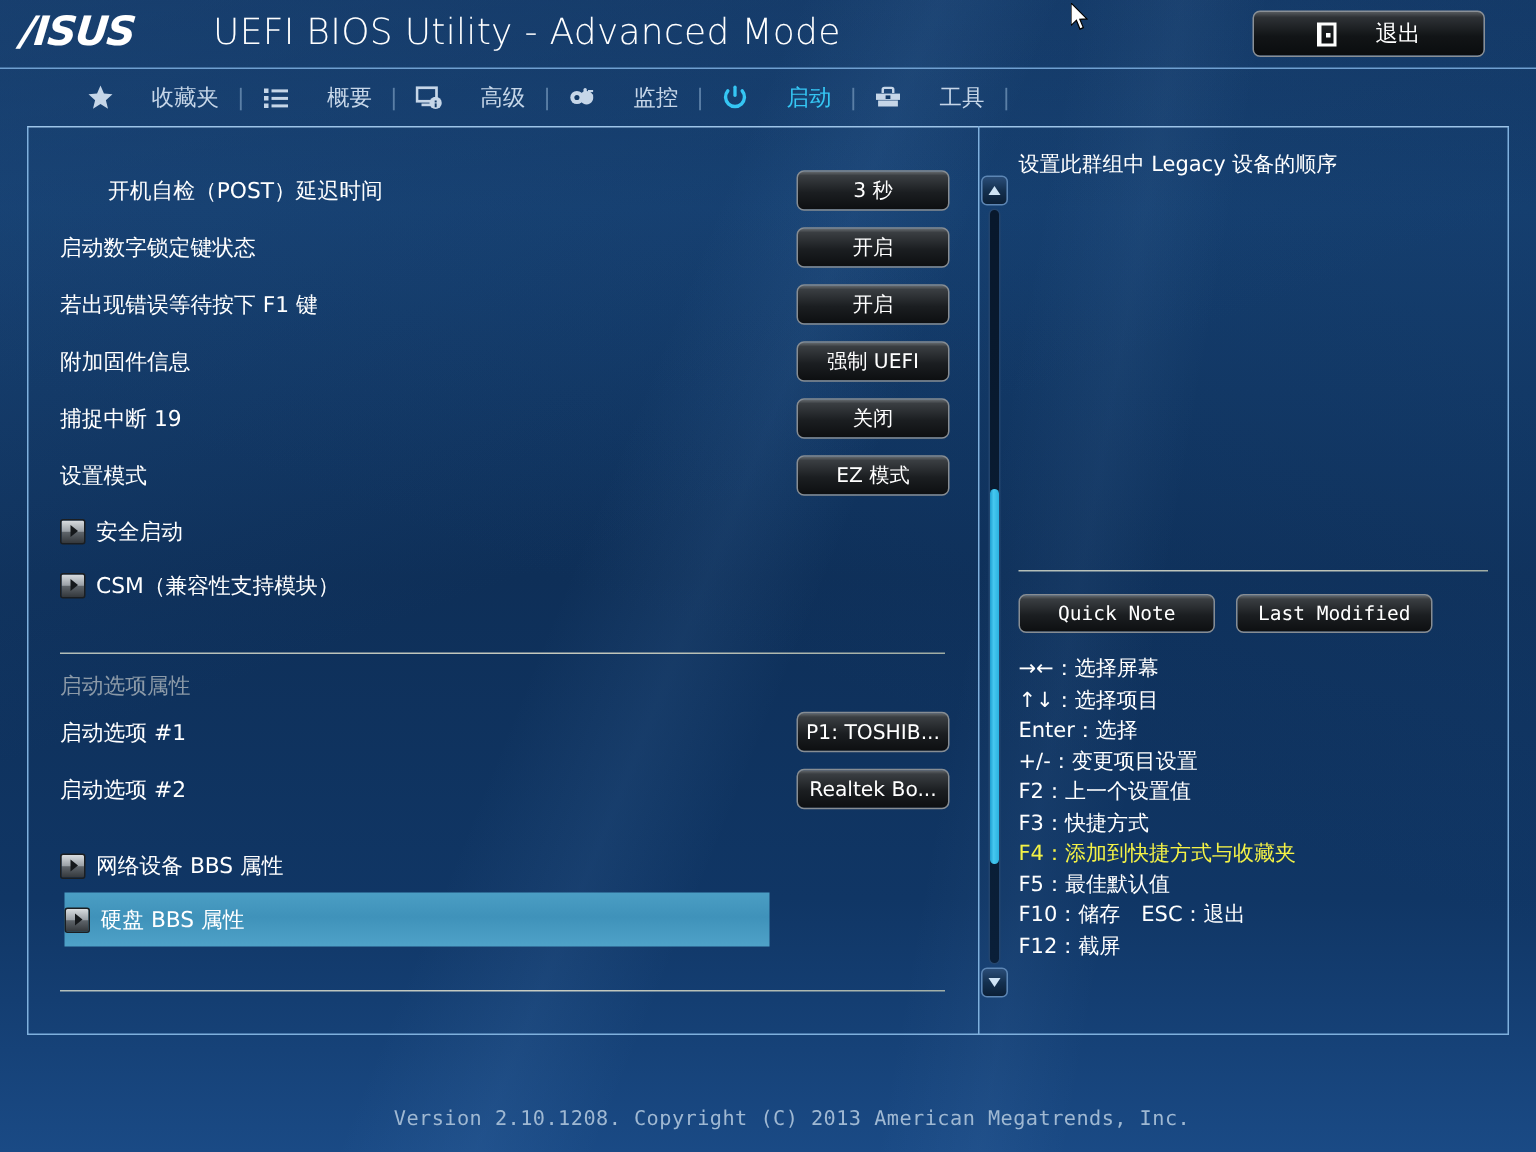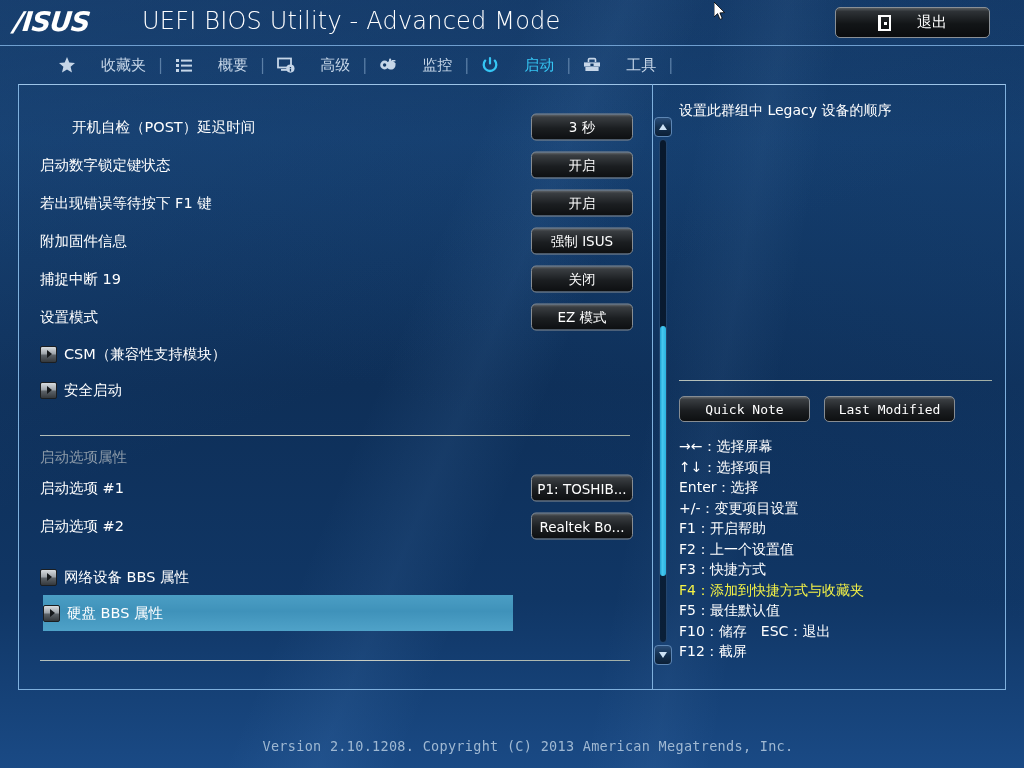--- a/index.html
+++ b/index.html
@@ -400,38 +400,38 @@
       <div class="setting-row">
         <span class="setting-label">启动数字锁定键状态</span>
         <span class="value-button">开启</span>
       </div>
       <div class="setting-row">
         <span class="setting-label">若出现错误等待按下 F1 键</span>
         <span class="value-button">开启</span>
       </div>
       <div class="setting-row">
         <span class="setting-label">附加固件信息</span>
-        <span class="value-button">强制 ISUS</span>
+        <span class="value-button">强制 UEFI</span>
       </div>
       <div class="setting-row">
         <span class="setting-label">捕捉中断 19</span>
         <span class="value-button">关闭</span>
       </div>
       <div class="setting-row">
         <span class="setting-label">设置模式</span>
         <span class="value-button">EZ 模式</span>
       </div>
 
+      <div class="submenu-row">
+        <span class="arrow-box"></span>
+        <span class="submenu-label">安全启动</span>
+      </div>
       <div class="submenu-row">
         <span class="arrow-box"></span>
         <span class="submenu-label">CSM（兼容性支持模块）</span>
-      </div>
-      <div class="submenu-row">
-        <span class="arrow-box"></span>
-        <span class="submenu-label">安全启动</span>
       </div>
 
       <div style="height:18px"></div>
       <div class="hr-divider"></div>
 
       <div class="section-header">启动选项属性</div>
 
       <div class="setting-row">
         <span class="setting-label">启动选项 #1</span>
         <span class="value-button">P1: TOSHIB...</span>
@@ -476,21 +476,20 @@
       <div id="help-buttons">
         <div class="help-button">Quick Note</div>
         <div class="help-button">Last Modified</div>
       </div>
 
       <div id="hotkeys">
         <div class="hotkey-line">→←：选择屏幕</div>
         <div class="hotkey-line">↑↓：选择项目</div>
         <div class="hotkey-line">Enter：选择</div>
         <div class="hotkey-line">+/-：变更项目设置</div>
-        <div class="hotkey-line">F1：开启帮助</div>
         <div class="hotkey-line">F2：上一个设置值</div>
         <div class="hotkey-line">F3：快捷方式</div>
         <div class="hotkey-line accent">F4：添加到快捷方式与收藏夹</div>
         <div class="hotkey-line">F5：最佳默认值</div>
         <div class="hotkey-line">F10：储存　ESC：退出</div>
         <div class="hotkey-line">F12：截屏</div>
       </div>
     </div>
   </div>
 

